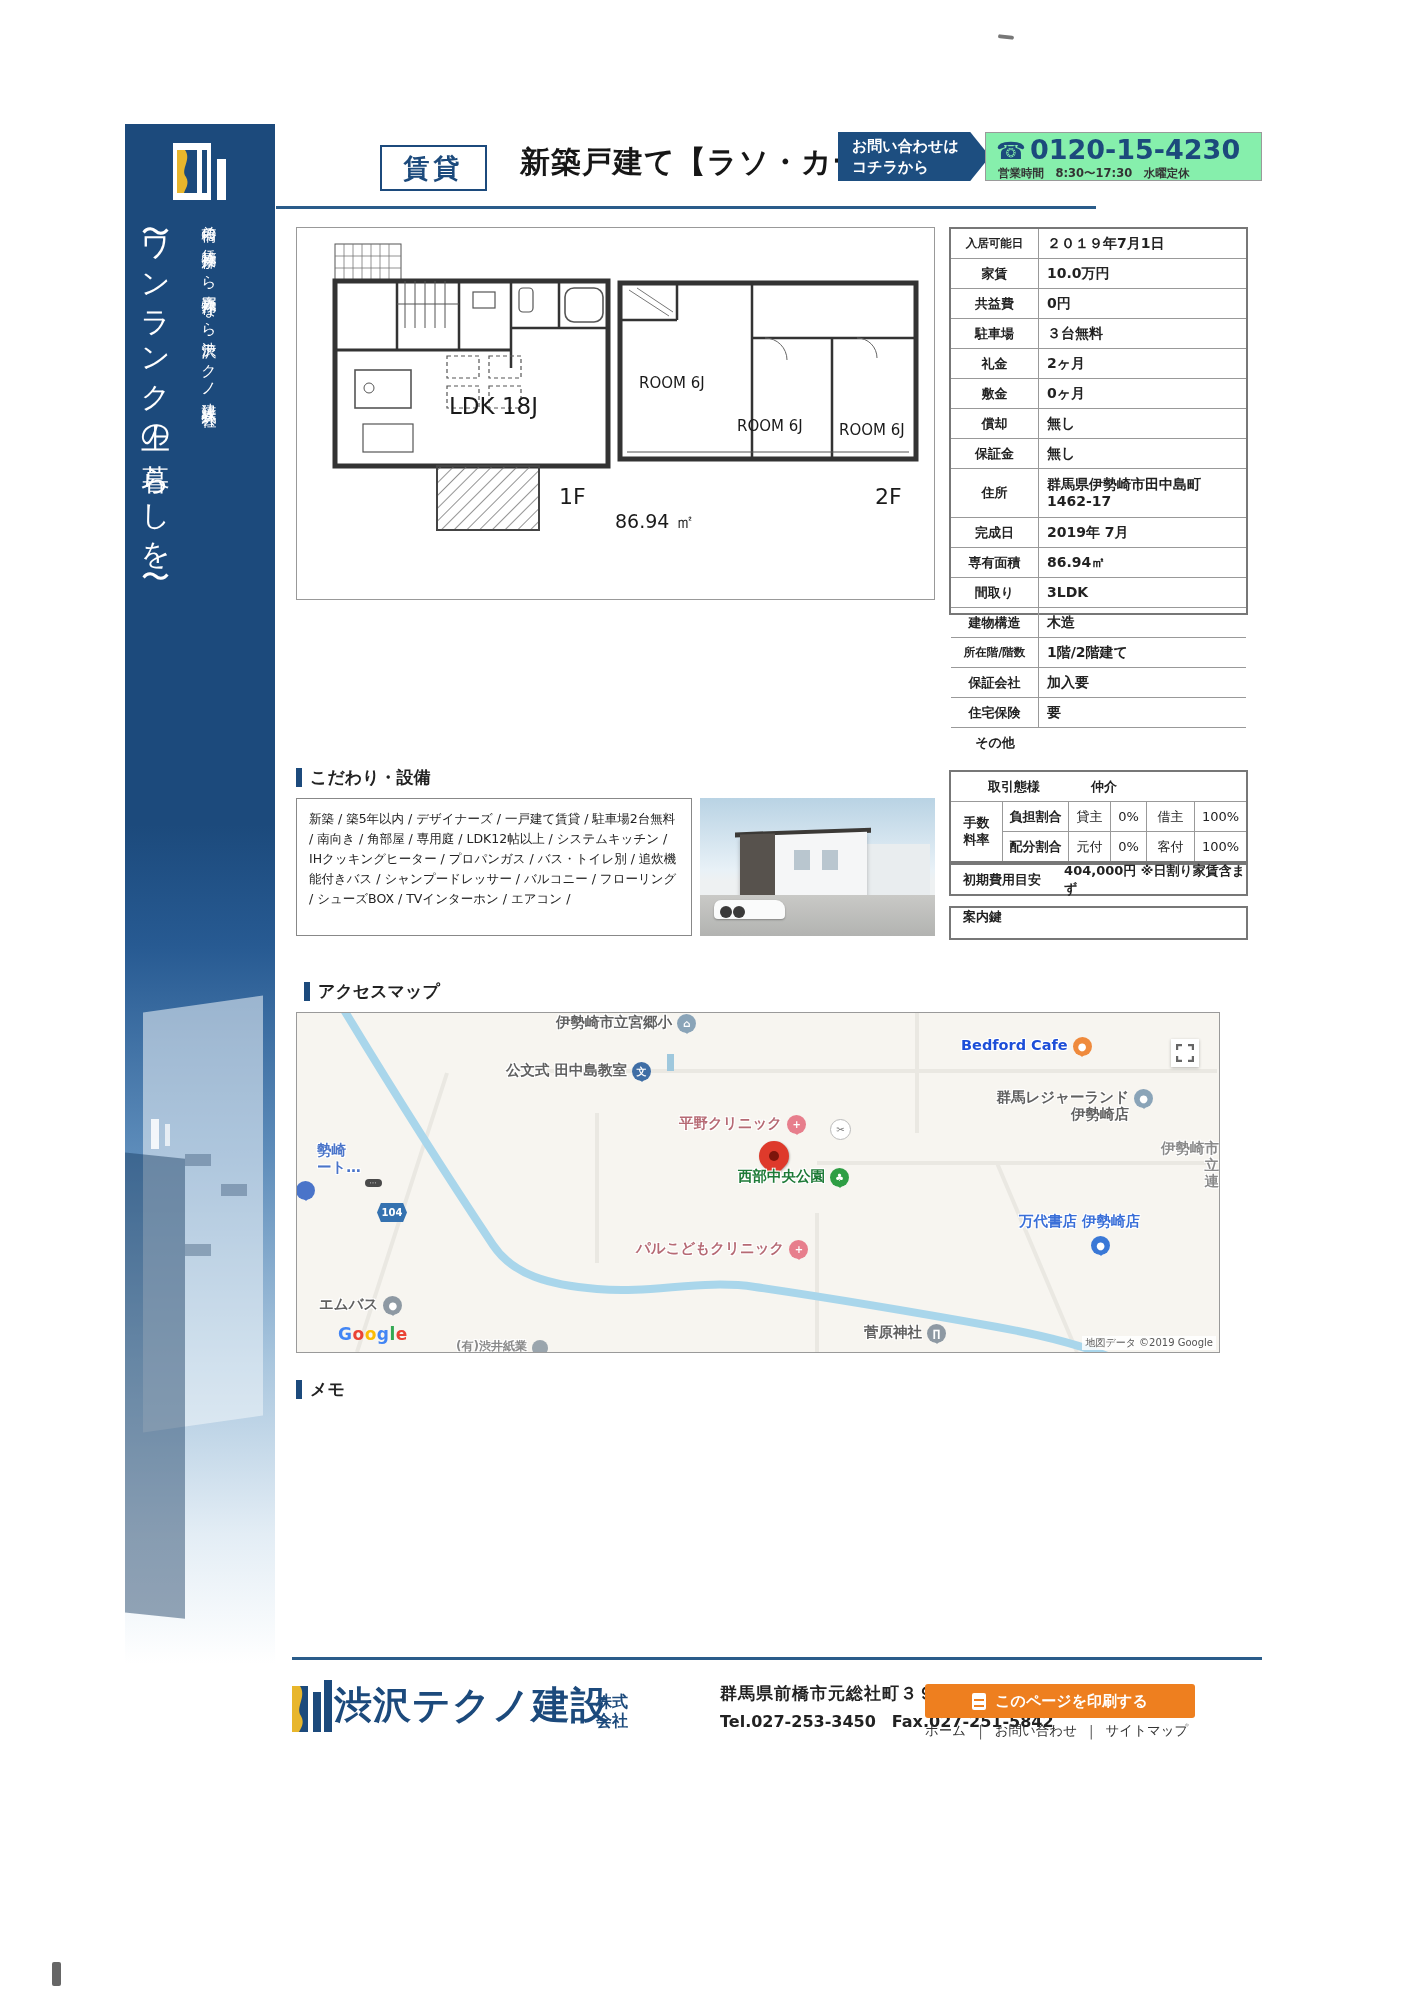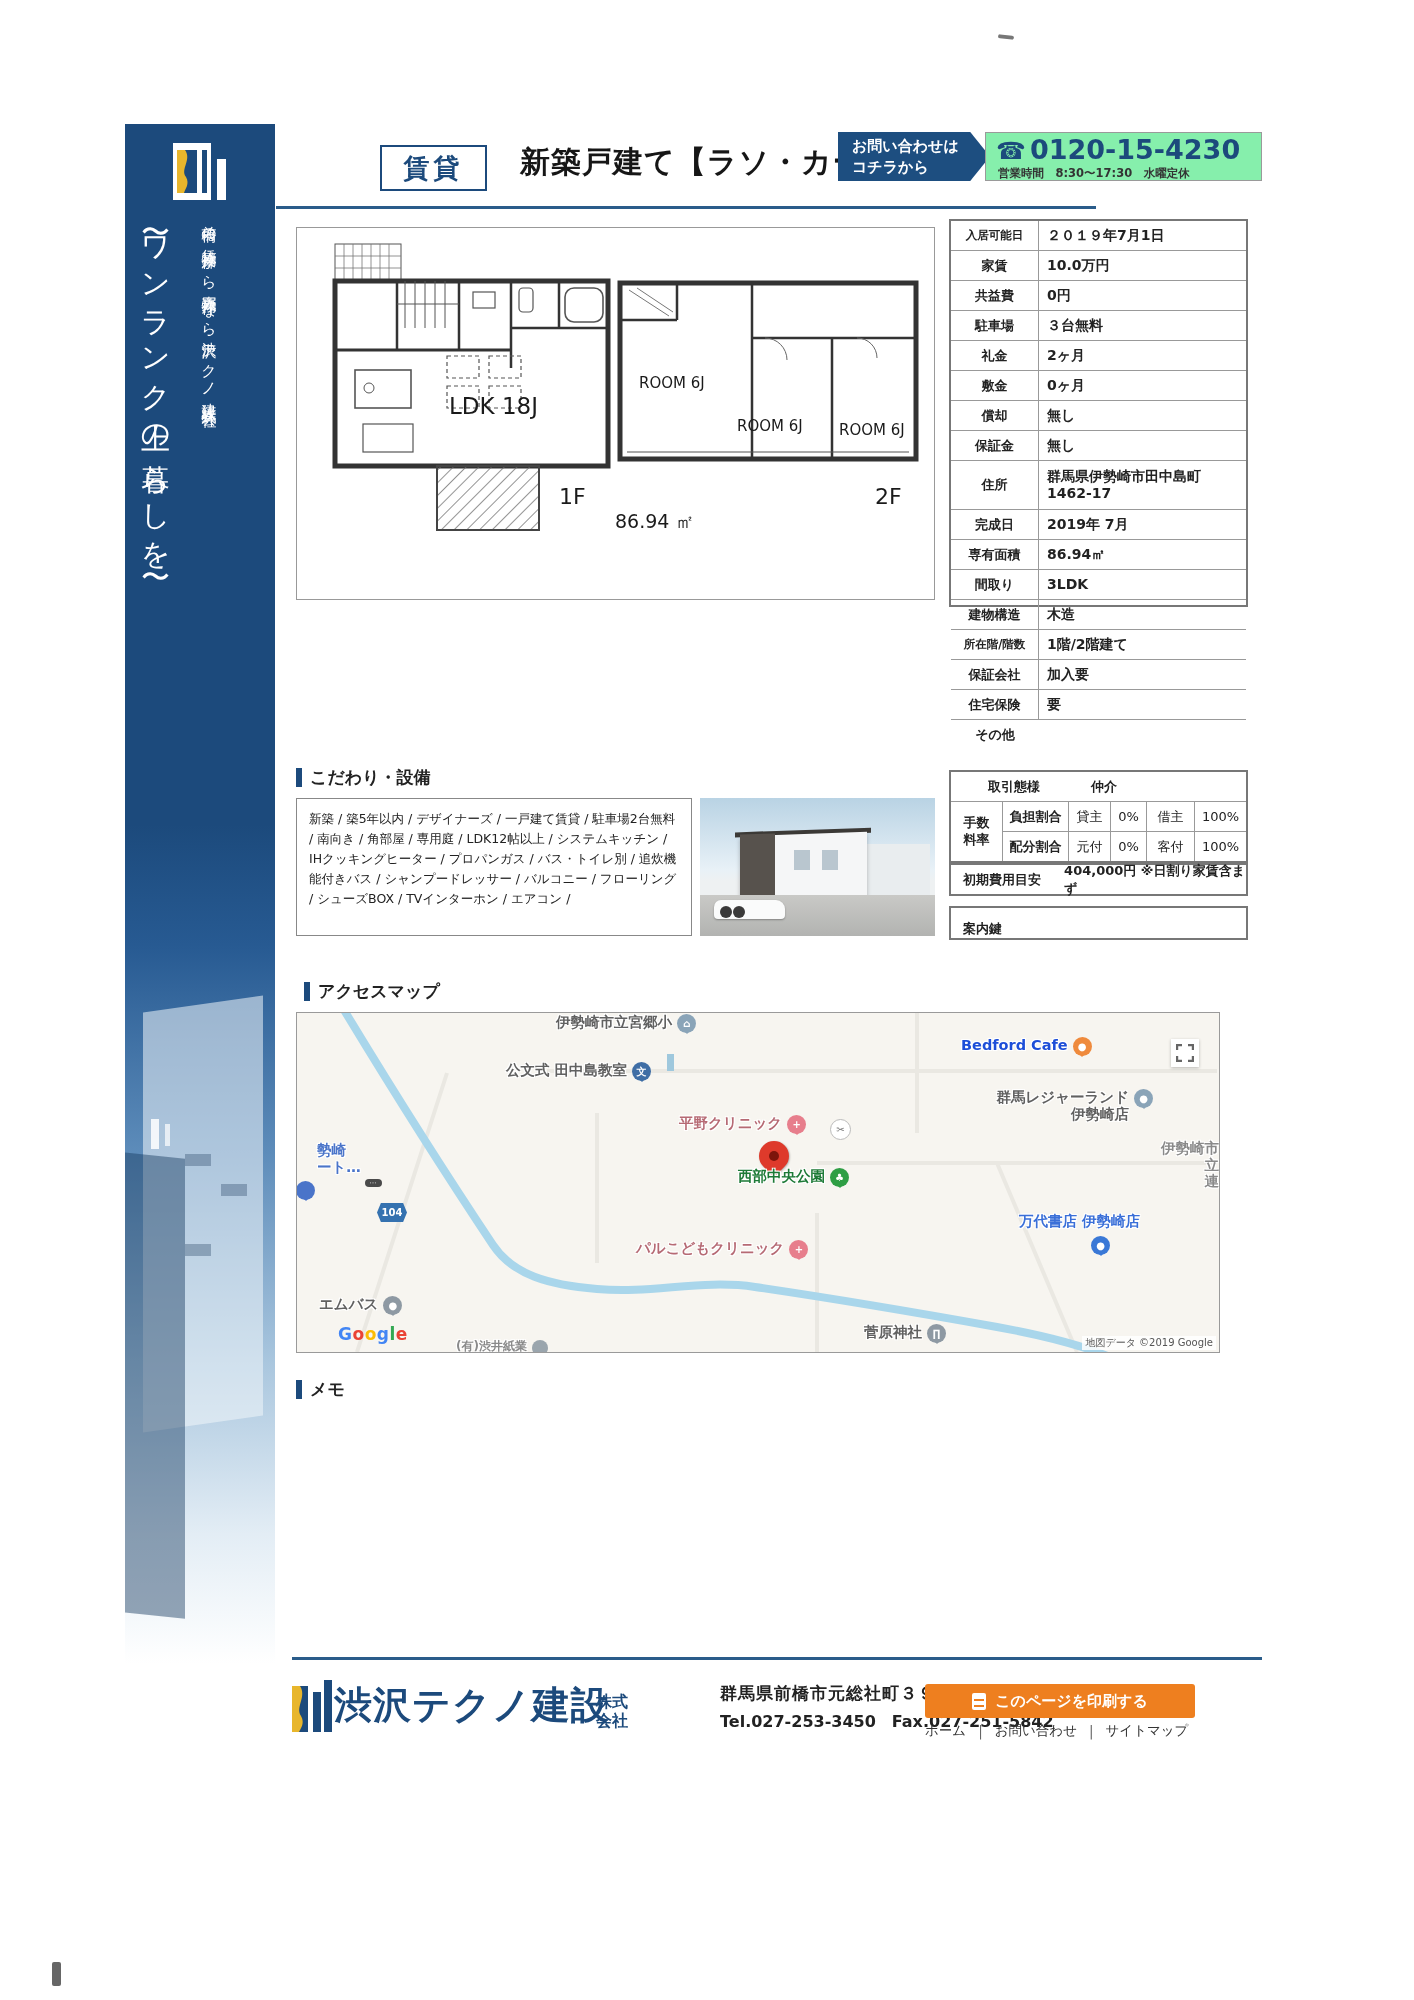--- a/index.html
+++ b/index.html
@@ -34,21 +34,21 @@
        clip-path:polygon(0 0,87% 0,100% 50%,87% 100%,0 100%);}
   .phonebox{left:985px;top:132px;width:277px;height:49px;border:1px solid #9a9a9a;background:#86efac;box-sizing:border-box;}
   .phoneline{position:absolute;left:10px;top:1px;font-size:27px;font-weight:bold;color:#1c4a7c;white-space:nowrap;}
   .phoneline .ph-ico{font-size:24px;margin-right:4px;}
   .hours{position:absolute;left:12px;top:33px;font-size:11.5px;color:#333;font-weight:bold;white-space:nowrap;}
 
   
   .planbox{left:296px;top:227px;width:639px;height:373px;border:1px solid #999;background:#fff;box-sizing:border-box;}
 
   
-  .ptable{left:949px;top:219px;width:299px;height:388px;border:2px solid #777;box-sizing:border-box;background:#fff;
+  .ptable{left:949px;top:227px;width:299px;height:388px;border:2px solid #777;box-sizing:border-box;background:#fff;
           display:flex;flex-direction:column;}
   .prow{display:flex;border-bottom:1px solid #999;min-height:29px;align-items:stretch;}
   .prow:last-child{border-bottom:none;flex:1;}
   .prow.tall{min-height:48px;}
   .pt-label{width:88px;border-right:1px solid #999;display:flex;align-items:center;justify-content:center;
             font-size:13px;font-weight:bold;text-align:center;padding:2px 1px;box-sizing:border-box;}
   .pt-label.sm{font-size:11.5px;}
   .pt-value{flex:1;display:flex;align-items:center;font-size:14px;font-weight:600;padding:2px 8px;box-sizing:border-box;line-height:1.25;}
 
   
@@ -68,21 +68,21 @@
   .fc.a{width:42px;}
   .fc.n{width:36px;}
   .fc.b{width:48px;}
   .fc.m{flex:1;}
 
   .costbox{left:949px;top:863px;width:299px;height:33px;border:2px solid #777;box-sizing:border-box;background:#fff;
            display:flex;align-items:center;}
   .costbox .cl{font-size:13px;font-weight:bold;padding-left:12px;width:108px;}
   .costbox .cv{font-size:13px;font-weight:600;}
   .keybox{left:949px;top:906px;width:299px;height:34px;border:2px solid #777;box-sizing:border-box;background:#fff;
-          display:flex;align-items:flex-end;}
+          display:flex;align-items:flex-start;}
   .keybox .cl{font-size:13px;font-weight:bold;padding-left:12px;}
 
   
   .sec-h{display:flex;align-items:center;font-size:17px;font-weight:bold;color:#222;}
   .sec-h .bar{width:6px;height:19px;background:#1c4a7c;margin-right:8px;}
 
   
   .featbox{left:296px;top:798px;width:396px;height:138px;border:1px solid #888;box-sizing:border-box;background:#fff;
            padding:10px 12px;font-size:12.5px;line-height:1.6;color:#222;}
   .photo{left:700px;top:798px;width:235px;height:138px;overflow:hidden;background:linear-gradient(180deg,#b9d3e4 0%,#e8f1f7 52%,#eef1f2 60%);}

